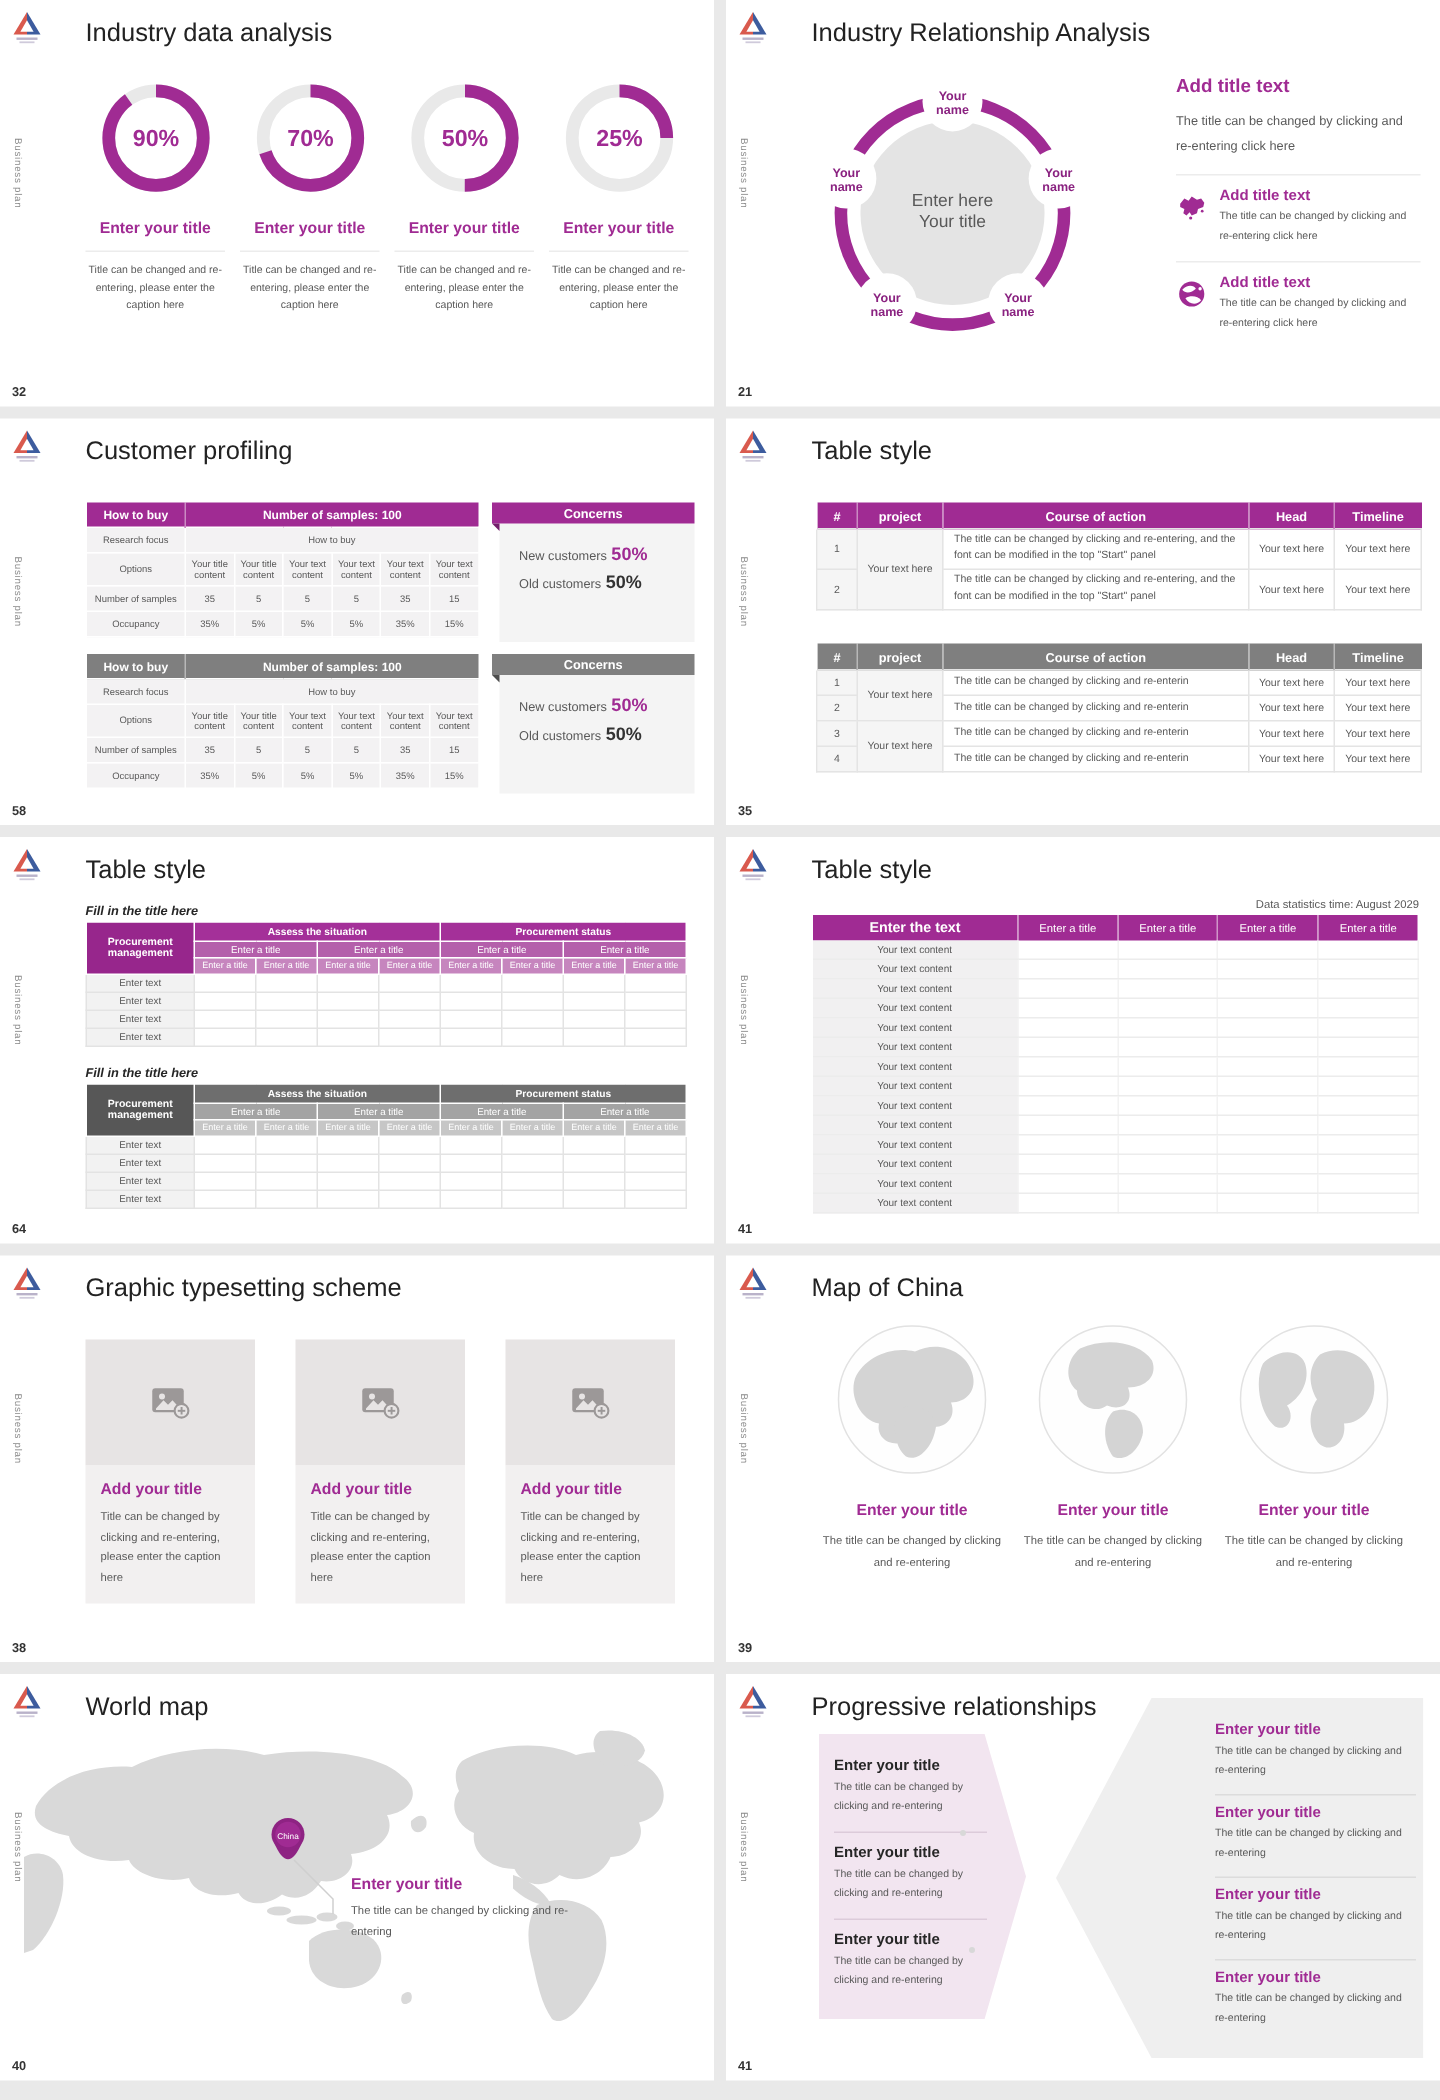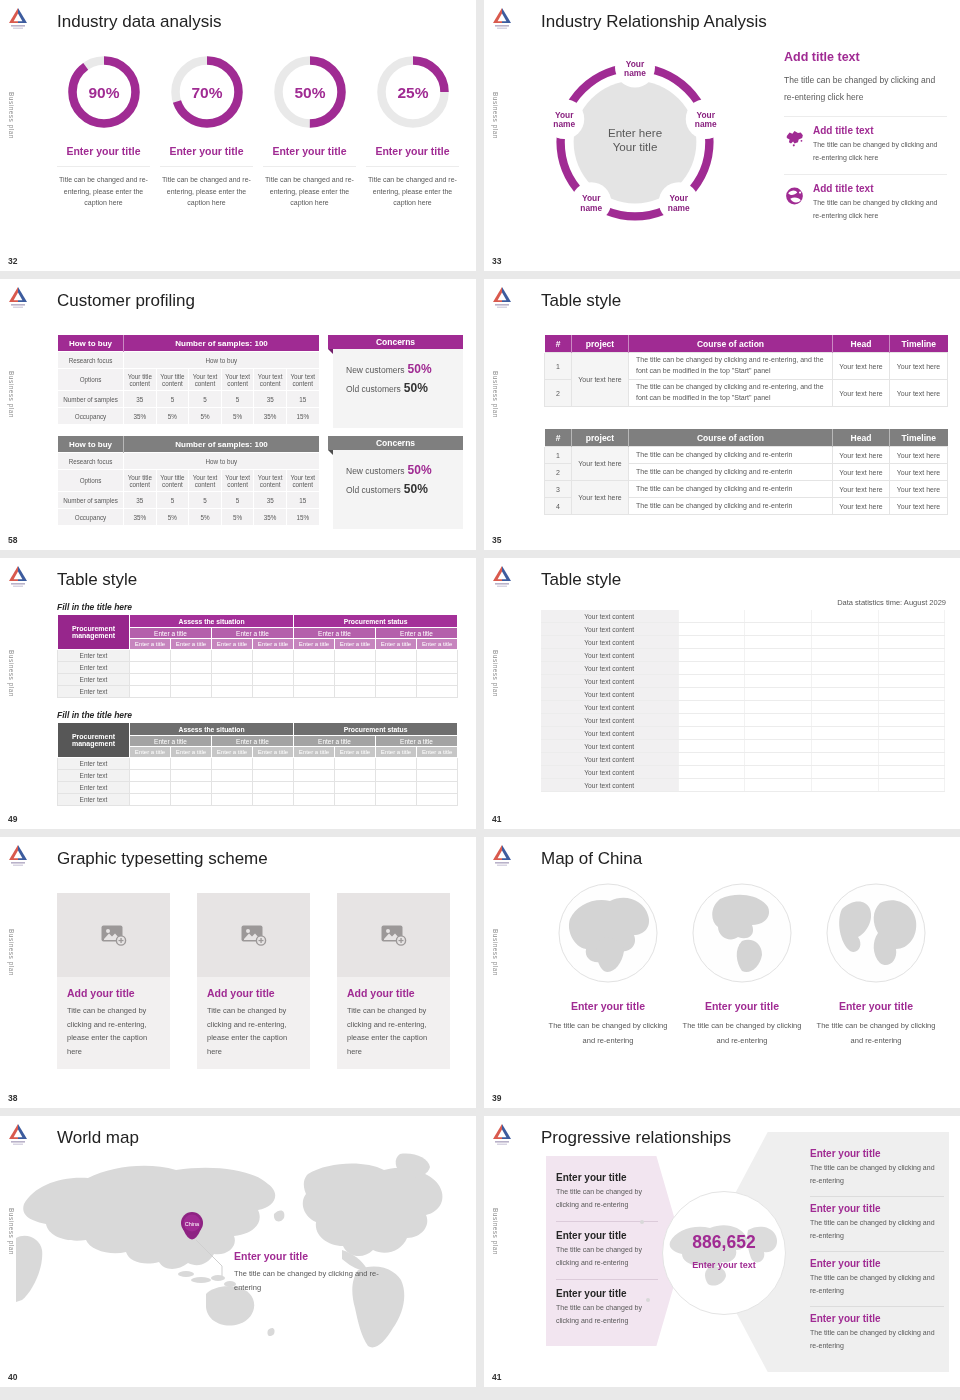--- a/index.html
+++ b/index.html
@@ -156,21 +156,21 @@
   <svg class="logo" width="22" height="26" viewBox="0 0 22 26">
     <path d="M11 2 L2 17 H11 Z" fill="#D95A4E"></path>
     <path d="M11 2 L20 17 H11 Z" fill="#3D5C9E"></path>
     <path d="M11 7.5 L15.4 15.2 H6.6 Z" fill="#fff"></path>
     <rect x="4" y="19" width="14" height="1.6" fill="#B9B2C9"></rect>
     <rect x="6" y="21.6" width="10" height="1.2" fill="#CFCADB"></rect>
   </svg>
 
     <span class="side">Business plan</span>
     <h2 class="stitle">Industry Relationship Analysis</h2>
-    <span class="num">33</span>
+    <span class="num">21</span>
     <div class="content" id="c33">
       <div class="panel">
         <div class="p-title">Add title text</div>
         <div class="p-desc">The title can be changed by clicking and re-entering click here</div>
         <div id="p33items">
             <div class="p-item">
               <svg width="30" height="26" viewBox="0 0 30 26">
                 <path d="M4,10 L8,5 L12,7 L15,3 L20,6 L24,5 L27,9 L26,13 L21,15 L20,19 L15,21 L13,18 L10,21 L7,19 L8,15 L4,13 Z" fill="#A02B93"></path>
                 <circle cx="25" cy="17" r="1.3" fill="#A02B93"></circle>
                 <circle cx="14" cy="23.5" r="1.5" fill="#A02B93"></circle>
@@ -437,21 +437,21 @@
   <svg class="logo" width="22" height="26" viewBox="0 0 22 26">
     <path d="M11 2 L2 17 H11 Z" fill="#D95A4E"></path>
     <path d="M11 2 L20 17 H11 Z" fill="#3D5C9E"></path>
     <path d="M11 7.5 L15.4 15.2 H6.6 Z" fill="#fff"></path>
     <rect x="4" y="19" width="14" height="1.6" fill="#B9B2C9"></rect>
     <rect x="6" y="21.6" width="10" height="1.2" fill="#CFCADB"></rect>
   </svg>
 
     <span class="side">Business plan</span>
     <h2 class="stitle">Table style</h2>
-    <span class="num">49</span>
+    <span class="num">64</span>
     <div class="content" id="c36">
         <div class="cap36" style="top: 44px;">Fill in the title here</div>
         <table class="t36" style="top: 56px;">
           <colgroup>
             <col style="width: 72px;">
             <col style="width: 41px;">
             <col style="width: 41px;">
             <col style="width: 41px;">
             <col style="width: 41px;">
             <col style="width: 41px;">
@@ -627,20 +627,27 @@
       <div class="note37">Data statistics time: August 2029</div>
     <table class="t37">
           <colgroup>
             <col style="width: 137px;">
             <col style="width: 66.7px;">
             <col style="width: 66.7px;">
             <col style="width: 66.7px;">
             <col style="width: 66.7px;">
           </colgroup>
           <tbody>
+            <tr>
+              <th class="first">Enter the text</th>
+              <th>Enter a title</th>
+              <th>Enter a title</th>
+              <th>Enter a title</th>
+              <th>Enter a title</th>
+            </tr>
             <tr>
               <td class="lbl">Your text content</td>
               <td></td>
               <td></td>
               <td></td>
               <td></td>
             </tr>
             <tr>
               <td class="lbl">Your text content</td>
               <td></td>
@@ -943,27 +950,16 @@
             <div class="r-title">Enter your title</div>
             <div class="r-cap">The title can be changed by clicking and re-entering</div>
           </div>
           <div class="r-item">
             <div class="r-title">Enter your title</div>
             <div class="r-cap">The title can be changed by clicking and re-entering</div>
           </div>
         </div>
       <span class="dot" style="left:156px;top:104px"></span>
       <span class="dot" style="left:162px;top:182px"></span>
-      <div class="center-circle">
-        <svg width="120" height="74" viewBox="0 0 120 74" style="position:absolute;left:1px;top:24px">
-          <g fill="#DCDCDC">
-            <path d="M6,26 C12,14 30,8 46,12 C60,6 76,10 82,20 C86,28 80,34 72,34 C74,42 66,48 58,46 C54,52 44,54 40,48 C30,52 18,46 18,38 C10,36 4,32 6,26 Z"></path>
-            <path d="M84,14 C94,8 108,10 112,20 C116,30 108,38 100,36 C102,44 94,50 88,44 C84,36 82,22 84,14 Z"></path>
-            <path d="M44,52 C52,48 62,52 62,60 C60,68 50,72 44,68 C40,62 40,56 44,52 Z"></path>
-          </g>
-        </svg>
-        <div class="big-num">886,652</div>
-        <div class="num-cap">Enter your text</div>
-      </div>
     </div>
   </section>
 
 </div>
 
 </body></html>

